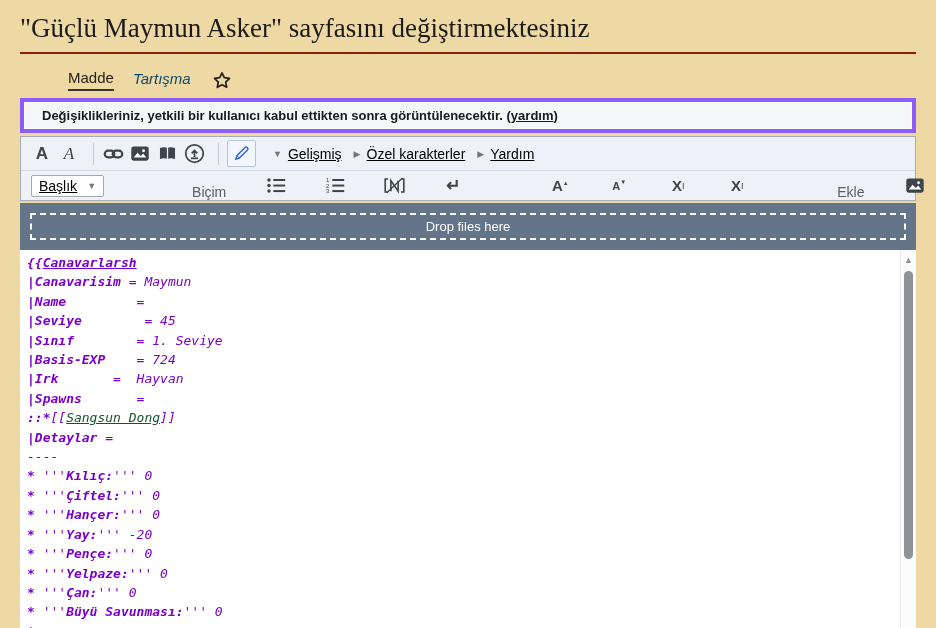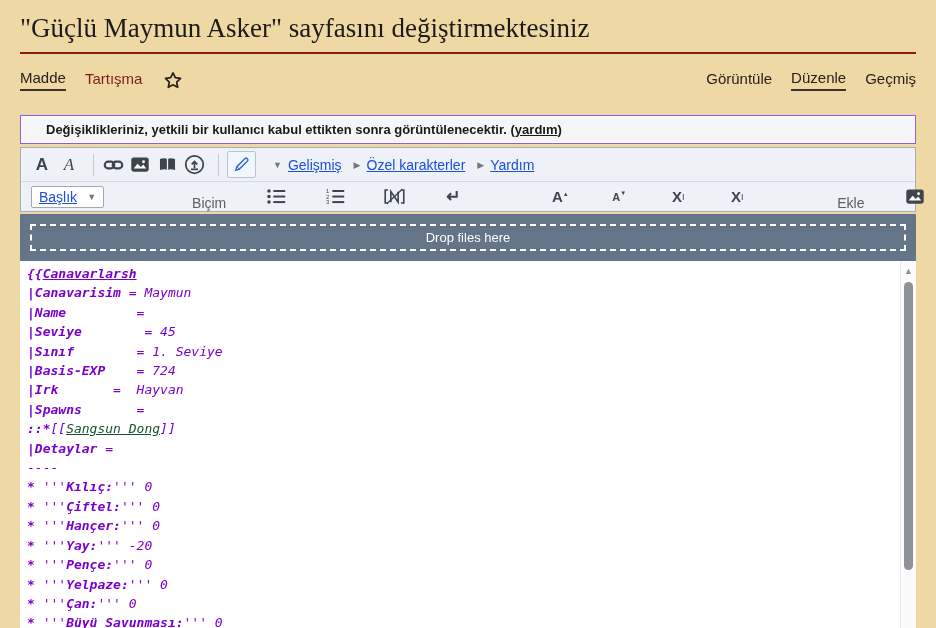--- a/index.html
+++ b/index.html
@@ -12,48 +12,48 @@
   .page{padding:0 20px;}
 
   
   h1.firstHeading{
     font-family:"Liberation Serif","DejaVu Serif",serif;
     font-weight:400;font-size:27px;line-height:32px;color:#1b1b1b;
     margin:0;padding:12px 0 8px 0;border-bottom:2px solid #8c1c10;
   }
 
   
-  .tabbar{display:flex;justify-content:space-between;align-items:center;margin-top:15px;font-size:15px;}
+  .tabbar{display:flex;justify-content:space-between;align-items:center;margin-top:15px;font-size:15px;margin-left:48px;}
   .tabs{display:flex;align-items:center;gap:19px;}
   .tab{color:#26211d;text-decoration:none;padding-bottom:3px;cursor:pointer;white-space:nowrap;}
   .tab.active{border-bottom:2px solid #3a3430;}
-  .tab.redlink{color:#7f1d1d;}
+  .tab.redlink{color:#0c4a6e;font-style:italic;}
   .star{display:flex;align-items:center;margin-left:2px;cursor:pointer;}
 
   
   .notice{
-    margin-top:24px;background:#f5f6f8;border:1px solid #8b5cf6;
+    margin-top:7px;background:#f5f6f8;border:4px solid #8b5cf6;
     box-shadow:inset 0 0 0 1px #fdfdfd;
-    padding:6px 25px;font-size:13px;font-weight:bold;color:#18191b;
+    padding:6px 18px;font-size:13px;font-weight:bold;color:#18191b;
   }
   .notice a{color:#18191b;text-decoration:underline;cursor:pointer;}
 
   
   .toolbar{margin-top:3px;background:#eef2f8;border:1px solid #a6adb5;}
   .trow{display:flex;align-items:center;padding:0 10px;}
   .trow1{height:33px;border-bottom:1px solid #d4dae1;}
   .trow2{height:29px;gap:32px;}
   .tb-btn{display:flex;align-items:center;justify-content:center;min-width:22px;height:24px;margin-right:5px;cursor:pointer;}
   .tb-sep{width:1px;height:22px;background:#c3c9d0;margin:0 8px;}
   .ico-bold{font-weight:bold;font-size:17px;color:#3e444b;font-style:normal;}
   .ico-italic{font-family:"Liberation Serif",serif;font-style:italic;font-size:17px;color:#3e444b;}
   .tb-active{background:#f2f7fd;border:1px solid #b9c4d1;border-radius:2px;width:27px;height:25px;}
   .tb-menu{display:flex;align-items:center;cursor:pointer;margin-left:12px;}
   .tb-tri{color:#72777d;font-size:9px;margin-right:6px;}
-  .tb-link{color:#1d4ed8;text-decoration:underline;font-size:14px;}
+  .tb-link{color:#000000;text-decoration:underline;font-size:14px;}
   .dropdown{display:flex;align-items:center;background:#fff;border:1px solid #a2a9b1;border-radius:2px;padding:2px 7px;cursor:pointer;margin-right:4px;}
   .dropdown .tb-tri{margin:0 0 0 10px;}
   .tb-label{color:#5a6065;font-size:14px;margin:12px 7px 0 4px;}
   .tb-big,.tb-small{position:relative;color:#3e444b;font-weight:bold;}
   .tb-big{font-size:15px;}
   .tb-small{font-size:11px;}
   .mini-tri{font-size:6px;position:relative;top:-6px;left:0px;color:#3e444b;}
   .xscript{color:#3e444b;font-weight:bold;font-size:15px;}
   .xscript sup,.xscript sub{font-size:9px;font-weight:normal;}
   .search-btn{margin-left:auto;width:23px;height:23px;background:#3e444b;border-radius:3px;display:flex;align-items:center;justify-content:center;cursor:pointer;}
@@ -88,25 +88,20 @@
   <div class="tabbar">
     <div class="tabs">
       <a class="tab active">Madde</a>
       <a class="tab redlink">Tartışma</a>
       <span class="star">
         <svg width="20" height="19" viewBox="0 0 24 24">
             <path d="M12 2.5l2.9 6 6.6.9-4.8 4.6 1.2 6.5L12 17.4l-5.9 3.1 1.2-6.5L2.5 9.4l6.6-.9z" fill="none" stroke="#26211d" stroke-width="2.2" stroke-linejoin="round"></path>
           </svg>
       </span>
     </div>
-    <div class="tabs">
-      <a class="tab">Görüntüle</a>
-      <a class="tab active">Düzenle</a>
-      <a class="tab">Geçmiş</a>
-    </div>
   </div>
 
   <div class="notice"><span>Değişiklikleriniz, yetkili bir kullanıcı kabul ettikten sonra görüntülenecektir. (</span><a>yardım</a><span>)</span></div>
 
   <div class="toolbar">
 
     <div class="trow trow1">
       <span class="tb-btn">
           <b class="ico-bold">A</b>
         </span>

